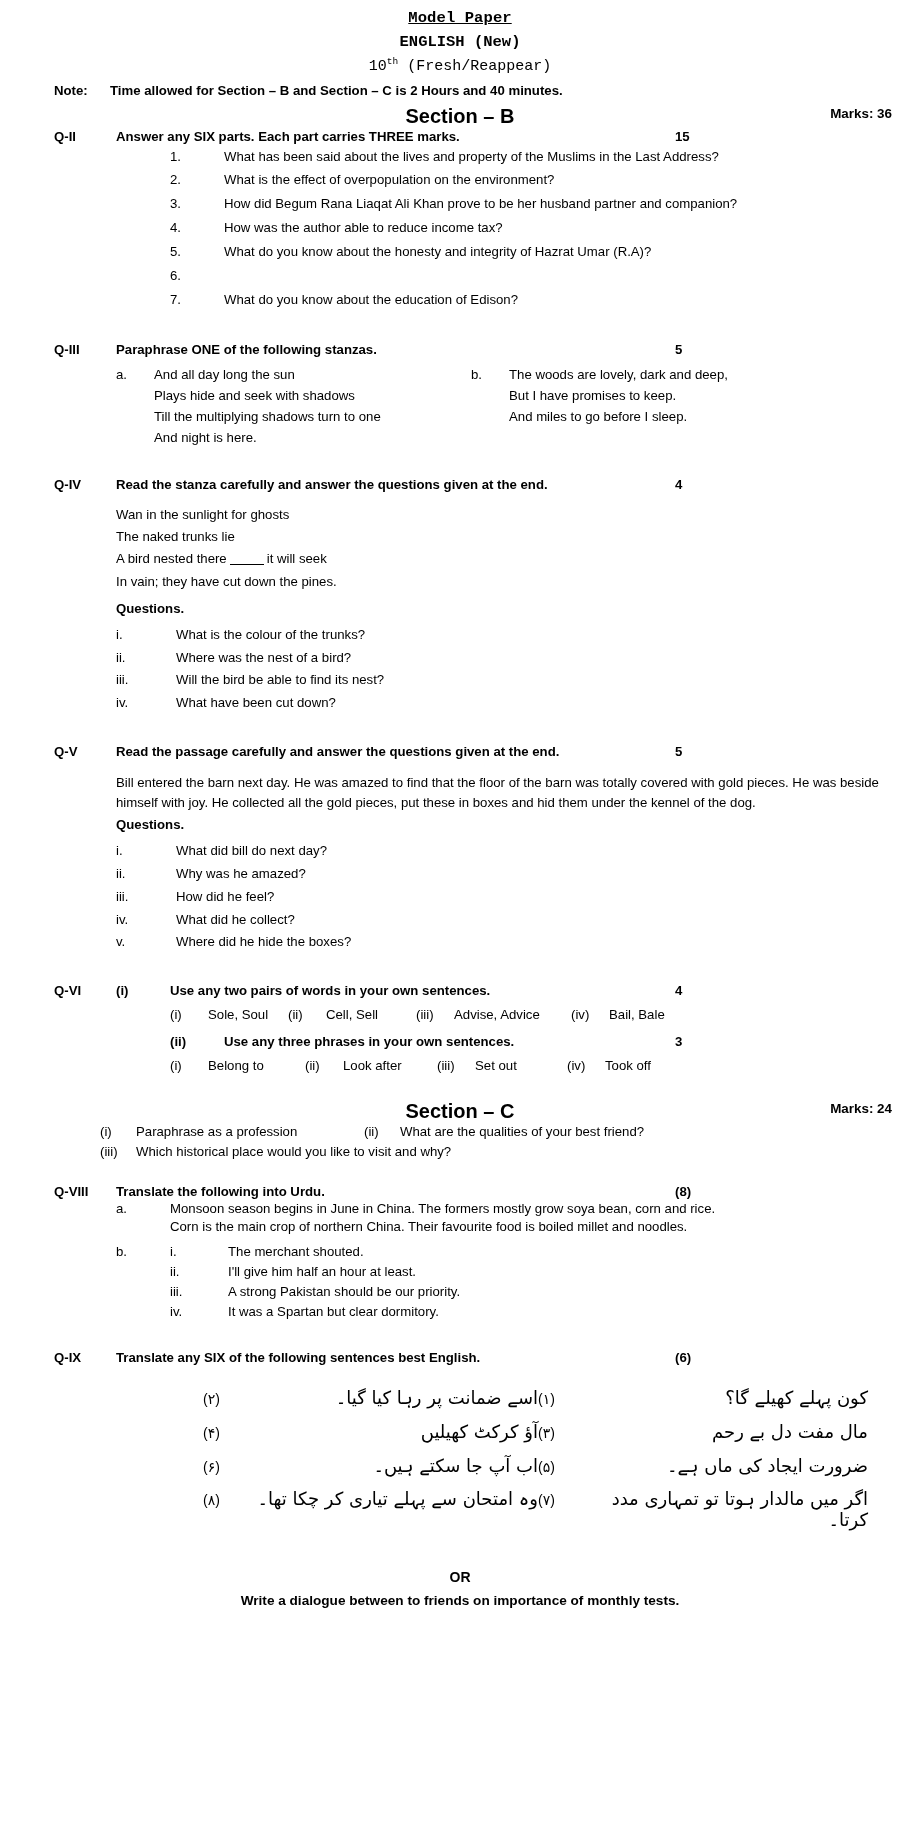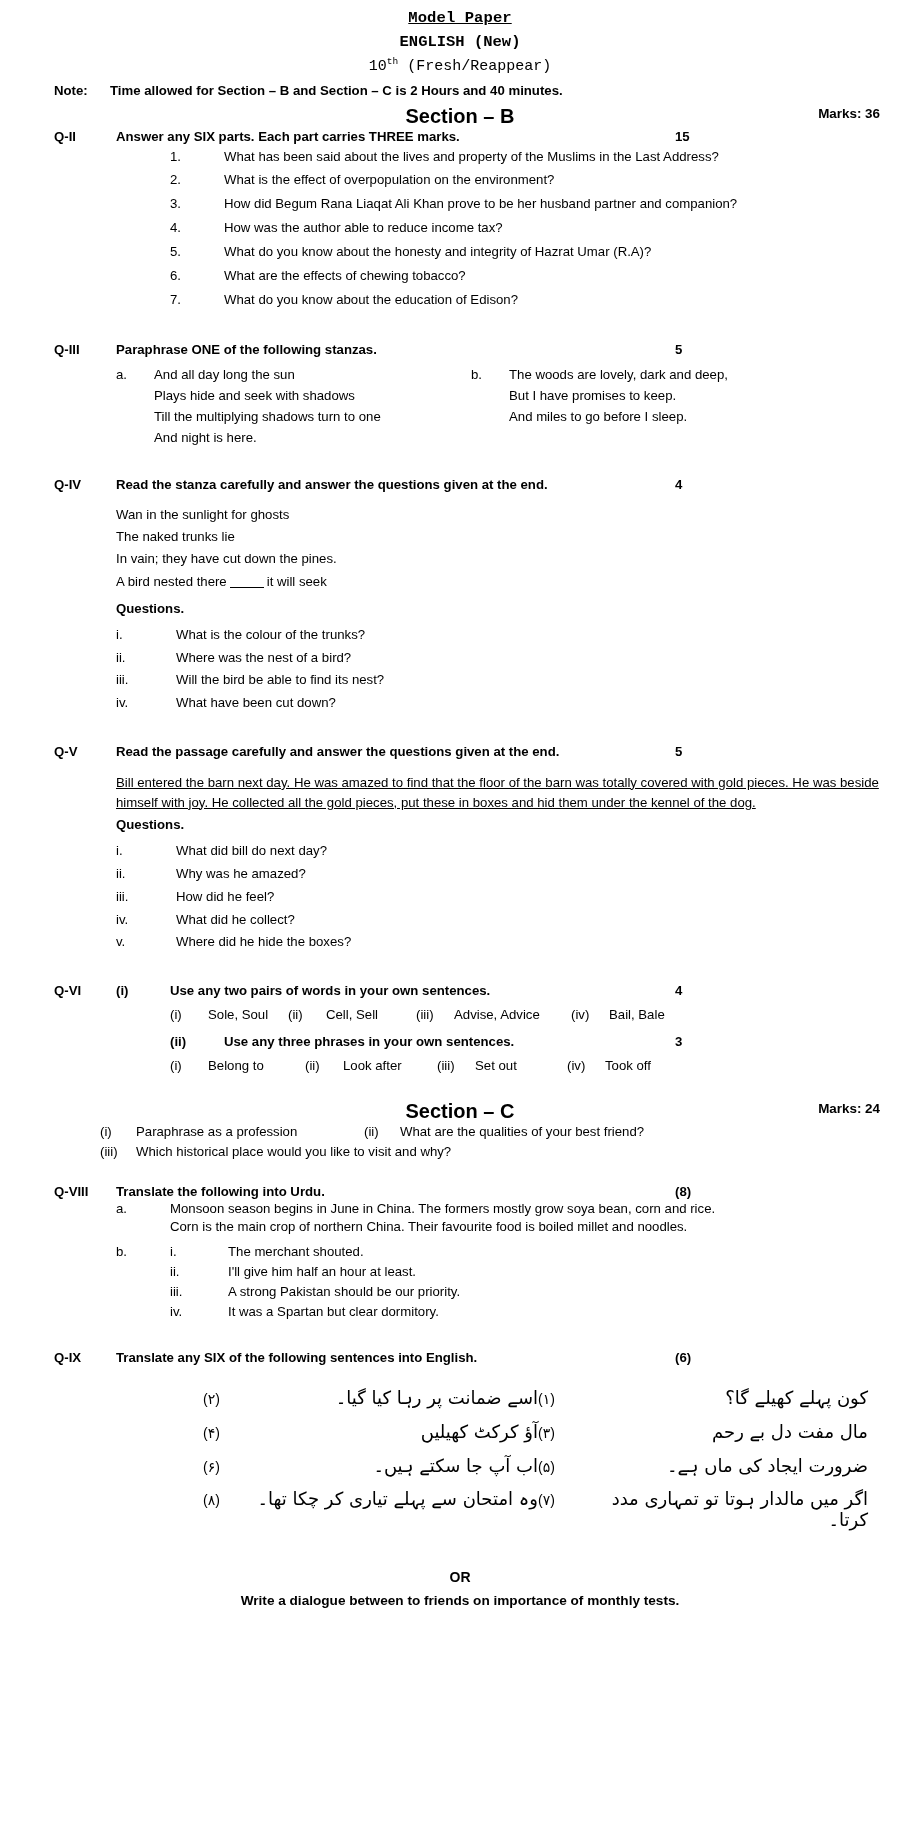--- a/index.html
+++ b/index.html
@@ -62,21 +62,21 @@
     text-align: center;
     margin: 4px 0 3px 0;
     height: 22px;
   }
   .section-bar .sec-title {
     font-weight: bold;
     font-size: 20px;
   }
   .section-bar .sec-marks {
     position: absolute;
-    right: 40px;
+    right: 28px;
     top: 2px;
     font-weight: bold;
     font-size: 13.4px;
   }
 
   
   .qrow {
     position: relative;
     display: flex;
     align-items: flex-end;
@@ -135,21 +135,20 @@
   .blocktext.line { margin-bottom: 5px; }
   .subhead {
     padding-left: 116px;
     font-weight: bold;
     margin: 10px 0 8px 0;
   }
   .passage {
     padding-left: 116px;
     margin-bottom: 2px;
     line-height: 1.5;
-    text-decoration: underline;
   }
 
   
   .stanza-wrap {
     display: flex;
     padding-left: 116px;
     margin-top: 8px;
   }
   .stanza {
     display: flex;
@@ -326,21 +325,20 @@
     <div class="item">
       <div class="n">4.</div>
       <div class="txt">How was the author able to reduce income tax?</div>
     </div>
     <div class="item">
       <div class="n">5.</div>
       <div class="txt">What do you know about the honesty and integrity of Hazrat Umar (R.A)?</div>
     </div>
     <div class="item">
       <div class="n">6.</div>
-      <div class="txt">What are the effects of chewing tobacco?</div>
     </div>
     <div class="item">
       <div class="n">7.</div>
       <div class="txt">What do you know about the education of Edison?</div>
     </div>
   </div>
 
   <div class="sp26"></div>
 
   <div class="qrow">
@@ -371,22 +369,22 @@
   <div class="sp26"></div>
 
   <div class="qrow">
     <div class="qcode">Q-IV</div>
     <div class="qtext">Read the stanza carefully and answer the questions given at the end.</div>
     <div class="qmarks num">4</div>
   </div>
   <div class="sp12"></div>
   <div class="blocktext line">Wan in the sunlight for ghosts</div>
   <div class="blocktext line">The naked trunks lie</div>
+  <div class="blocktext line"><span>A bird nested there</span><span class="blank"></span><span>it will seek</span></div>
   <div class="blocktext line">In vain; they have cut down the pines.</div>
-  <div class="blocktext line"><span>A bird nested there</span><span class="blank"></span><span>it will seek</span></div>
   <div class="subhead">Questions.</div>
   <div>
     <div class="ritem">
       <div class="n">i.</div>
       <div class="txt">What is the colour of the trunks?</div>
     </div>
     <div class="ritem">
       <div class="n">ii.</div>
       <div class="txt">Where was the nest of a bird?</div>
     </div>
@@ -536,21 +534,21 @@
   <div class="abc-sub">
     <div class="al"></div>
     <div class="rn">iv.</div>
     <div class="rt">It was a Spartan but clear dormitory.</div>
   </div>
 
   <div class="sp26"></div>
 
   <div class="qrow">
     <div class="qcode">Q-IX</div>
-    <div class="qtext">Translate any SIX of the following sentences into English.</div>
+    <div class="qtext">Translate any SIX of the following sentences best English.</div>
     <div class="qmarks num">(6)</div>
   </div>
 
   <div class="urdu-grid">
     <div class="urdu-line">
       <div class="ucell ucell-left">
         <div class="unum">(۲)</div>
         <div class="utxt">اسے ضمانت پر رہا کیا گیا۔</div>
       </div>
       <div class="ucell ucell-right">

